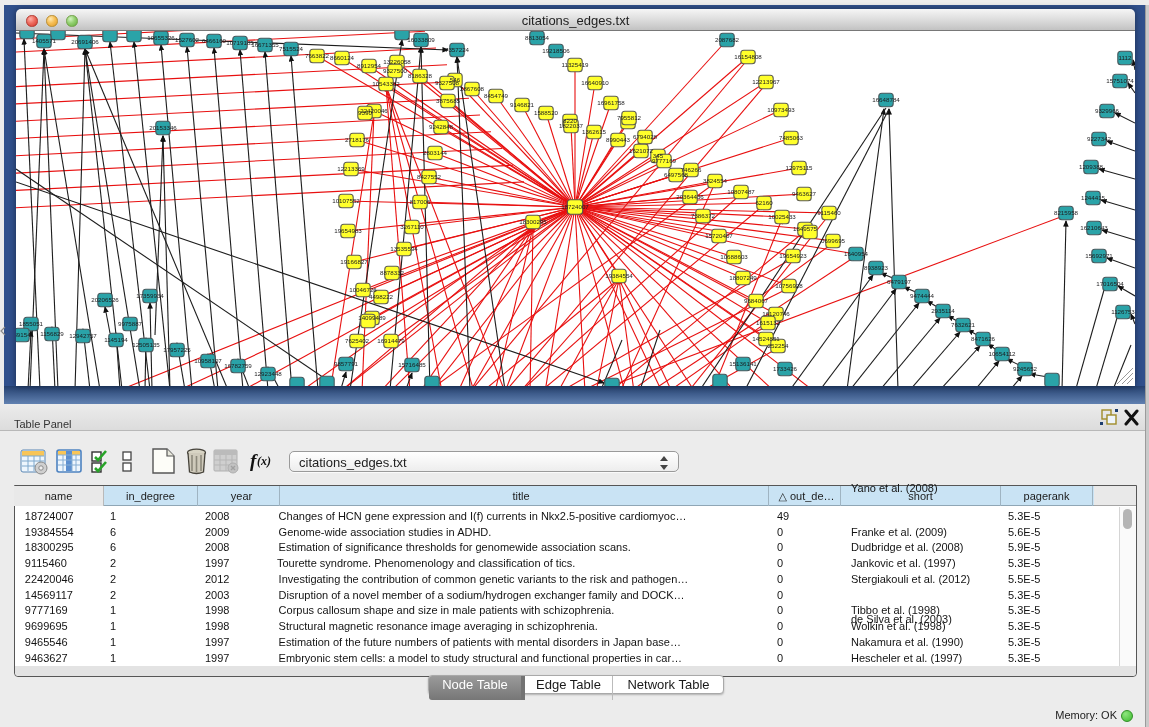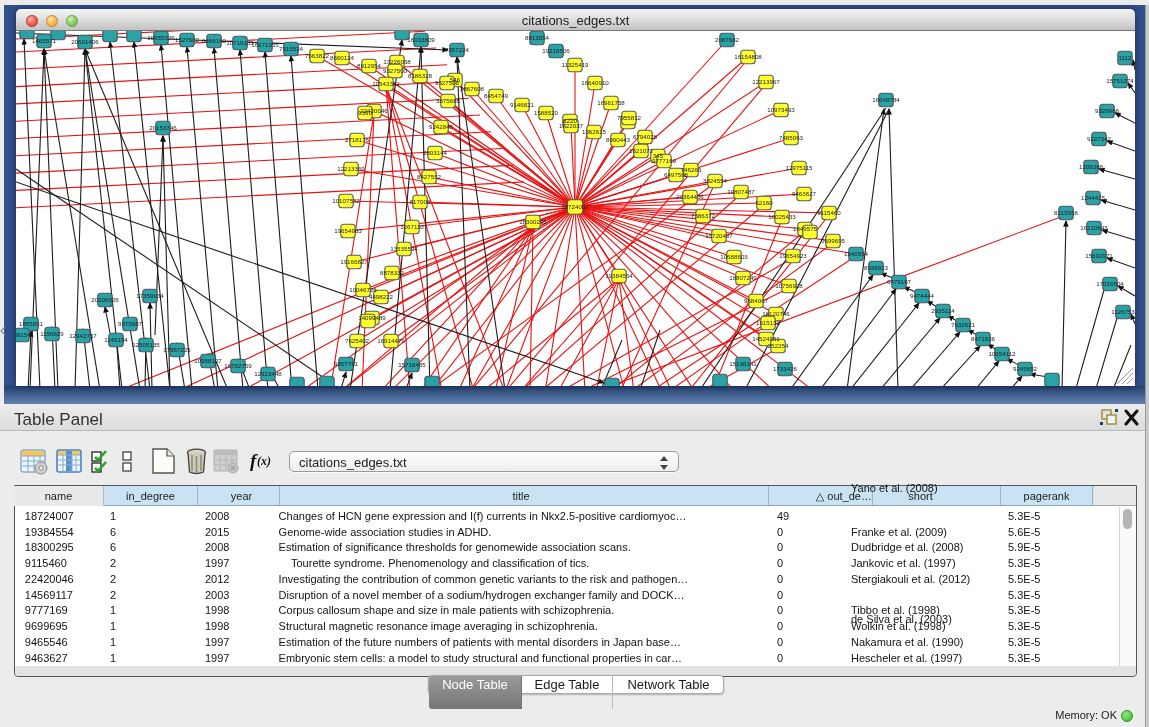--- a/index.html
+++ b/index.html
@@ -6,33 +6,33 @@
 .dband{position:absolute;left:4px;top:386px;width:1141px;height:18px;background:linear-gradient(#24406f,#6181b1)}
 .win{position:absolute;left:16px;top:9px;width:1119px;height:377px;border-radius:5px 5px 0 0;box-shadow:0 0 6px rgba(0,0,0,.45)}
 .titlebar{position:absolute;left:0;top:0;width:100%;height:22px;border-radius:5px 5px 0 0;background:linear-gradient(#f6f6f6,#d8d8d8 60%,#c2c2c2);border-bottom:1px solid #787878}
 .title{position:absolute;width:100%;text-align:center;top:4px;font-size:13px;color:#222}
 .tl{position:absolute;top:6px;width:11.5px;height:11.5px;border-radius:50%}
 .tl.r{left:10.2px;background:radial-gradient(circle at 35% 30%,#ffb0a8,#ee6d60 45%,#d3362a);border:1px solid #b4342b}
 .tl.y{left:30.2px;background:radial-gradient(circle at 35% 30%,#ffe9b0,#f6bf57 45%,#e09c28);border:1px solid #ba8c2c}
 .tl.g{left:50.2px;background:radial-gradient(circle at 35% 30%,#d2f3c0,#93d070 45%,#62ad3d);border:1px solid #6fa045}
 .netview{position:absolute;left:0;top:22px;width:1119px;height:355px;background:#fff;overflow:hidden}
 .tph{position:absolute;left:0;top:404px;width:1149px;height:27px;background:linear-gradient(#ececec,#dcdcdc);border-bottom:1px solid #b8b8b8}
-.tph span{position:absolute;left:14px;top:6px;font-size:17px;color:#333}
+.tph span{position:absolute;left:14px;top:14px;font-size:11px;color:#333}
 .panel{position:absolute;left:0;top:431px;width:1149px;height:296px;background:#ececec}
 .combo{position:absolute;left:289px;top:451px;width:390px;height:21px;border:1px solid #9a9a9a;border-radius:5px;background:linear-gradient(#fff,#ededed);box-shadow:0 1px 1px rgba(255,255,255,.8)}
 .combo span{position:absolute;left:9px;top:3px;font-size:13px;color:#222}
 .tbl{position:absolute;left:14px;top:485px;width:1123px;height:192px;background:#fff;border:1px solid #565656;border-radius:0 0 4px 4px}
 .thead{position:absolute;left:14px;top:486px;width:1122px;height:20px;background:#c9e3f4;border-bottom:1px solid #8fa6b5}
 .th{position:absolute;top:486px;height:20px;font-size:11px;color:#1c1c1c;text-align:center;line-height:20px;border-right:1px solid #9fb4c2}
 .cell{position:absolute;font-size:11px;color:#131313;white-space:nowrap;height:16px;line-height:16px}
 .vsb{position:absolute;left:1119px;top:507px;width:17px;height:159px;background:#fafafa;border-left:1px solid #d5d5d5}
 .vthumb{position:absolute;left:1123px;top:509px;width:9px;height:20px;border-radius:5px;background:#b5b5b5}
 .hstrip{position:absolute;left:15px;top:666px;width:1121px;height:10px;background:#e3e3e3;border-radius:0 0 4px 4px}
 .tabs{position:absolute;left:428px;top:675px;height:19px;border:1px solid #a9a9a9;border-radius:4px;background:#fff;box-shadow:0 1px 2px rgba(0,0,0,.25)}
-.tab{position:absolute;top:0;height:33px;font-size:13px;line-height:17px;text-align:center;color:#1a1a1a}
+.tab{position:absolute;top:0;height:24px;font-size:13px;line-height:17px;text-align:center;color:#1a1a1a}
 .tabsel{background:linear-gradient(#9a9a9a,#767676);color:#fff;border-radius:3px 0 0 3px}
 .mem{position:absolute;right:32px;top:709px;font-size:11px;color:#222}
 .memdot{position:absolute;left:1121px;top:710px;width:12px;height:12px;border-radius:50%;background:radial-gradient(circle at 35% 30%,#8ee67e,#3dbb2e);border:1px solid #2f8f24}
 .redge{position:absolute;left:1145px;top:5px;width:4px;height:722px;background:#c9c9c9;border-left:1px solid #9b9b9b}
 </style></head><body>
 <div class="desktop"></div>
 <div class="dband"></div>
 <div class="win">
  <div class="netview">
       <svg width="1119" height="355" viewBox="16 31 1119 355" style="position:absolute;left:0;top:0">
@@ -606,49 +606,49 @@
   <path d="M5 0 L9 5 H1 z" fill="#444"></path>
       <path d="M5 14 L9 9 H1 z" fill="#444"></path>
  </svg>
 </div>
 <div class="tbl"></div>
 <div class="thead"></div>
 <div class="th" style="left:14px;width:90px;background:#e9e9e9;border-right:1px solid #b9b9b9">name</div>
 <div class="th" style="left:104px;width:94px">in_degree</div>
 <div class="th" style="left:204px;width:76px">year</div>
 <div class="th" style="left:274px;width:495px">title</div>
-<div class="th" style="left:801px;width:72px;text-align:right"><span style="margin-left:4px">△ out_de…</span></div>
+<div class="th" style="left:769px;width:72px;text-align:center"><span style="margin-left:4px">△ out_de…</span></div>
 <div class="th" style="left:841px;width:160px">short</div>
 <div class="th" style="left:1001px;width:92px">pagerank</div>
 <div style="position:absolute;left:1094px;top:486px;width:42px;height:20px;background:#e9e9e9;border-bottom:1px solid #a5a5a5"></div>
 <div class="cell" style="left:24.8px;top:508.0px">18724007</div>
 <div class="cell" style="left:110px;top:508.0px">1</div>
 <div class="cell" style="left:205px;top:508.0px">2008</div>
 <div class="cell" style="left:278.6px;top:508.0px">Changes of HCN gene expression and I(f) currents in Nkx2.5-positive cardiomyoc…</div>
 <div class="cell" style="left:777px;top:508.0px">49</div>
 <div class="cell" style="left:851px;top:480px">Yano et al. (2008)</div>
 <div class="cell" style="left:1008px;top:508.0px">5.3E-5</div>
 <div class="cell" style="left:24.8px;top:523.7px">19384554</div>
 <div class="cell" style="left:110px;top:523.7px">6</div>
-<div class="cell" style="left:205px;top:523.7px">2015</div>
+<div class="cell" style="left:205px;top:523.7px">2009</div>
 <div class="cell" style="left:278.6px;top:523.7px">Genome-wide association studies in ADHD.</div>
 <div class="cell" style="left:777px;top:523.7px">0</div>
 <div class="cell" style="left:851px;top:523.7px">Franke et al. (2009)</div>
 <div class="cell" style="left:1008px;top:523.7px">5.6E-5</div>
 <div class="cell" style="left:24.8px;top:539.4px">18300295</div>
 <div class="cell" style="left:110px;top:539.4px">6</div>
 <div class="cell" style="left:205px;top:539.4px">2008</div>
 <div class="cell" style="left:278.6px;top:539.4px">Estimation of significance thresholds for genomewide association scans.</div>
 <div class="cell" style="left:777px;top:539.4px">0</div>
 <div class="cell" style="left:851px;top:539.4px">Dudbridge et al. (2008)</div>
 <div class="cell" style="left:1008px;top:539.4px">5.9E-5</div>
 <div class="cell" style="left:24.8px;top:555.2px">9115460</div>
 <div class="cell" style="left:110px;top:555.2px">2</div>
 <div class="cell" style="left:205px;top:555.2px">1997</div>
-<div class="cell" style="left:291px;top:555.2px">Tourette syndrome. Phenomenology and classification of tics.</div>
+<div class="cell" style="left:277px;top:555.2px">Tourette syndrome. Phenomenology and classification of tics.</div>
 <div class="cell" style="left:777px;top:555.2px">0</div>
 <div class="cell" style="left:851px;top:555.2px">Jankovic et al. (1997)</div>
 <div class="cell" style="left:1008px;top:555.2px">5.3E-5</div>
 <div class="cell" style="left:24.8px;top:570.9px">22420046</div>
 <div class="cell" style="left:110px;top:570.9px">2</div>
 <div class="cell" style="left:205px;top:570.9px">2012</div>
 <div class="cell" style="left:278.6px;top:570.9px">Investigating the contribution of common genetic variants to the risk and pathogen…</div>
 <div class="cell" style="left:777px;top:570.9px">0</div>
 <div class="cell" style="left:851px;top:570.9px">Stergiakouli et al. (2012)</div>
 <div class="cell" style="left:1008px;top:570.9px">5.5E-5</div>
@@ -685,21 +685,21 @@
 <div class="cell" style="left:205px;top:649.5px">1997</div>
 <div class="cell" style="left:278.6px;top:649.5px">Embryonic stem cells: a model to study structural and functional properties in car…</div>
 <div class="cell" style="left:777px;top:649.5px">0</div>
 <div class="cell" style="left:851px;top:649.5px">Hescheler et al. (1997)</div>
 <div class="cell" style="left:1008px;top:649.5px">5.3E-5</div>
 <div class="vsb"></div>
 <div class="vthumb"></div>
 <div class="hstrip"></div>
 <div class="tabs" style="width:296px">
  <div class="tab tabsel" style="left:0;width:92px">Node Table</div>
- <div class="tab" style="left:92px;width:91px;border-left:1px solid #737373">Edge Table</div>
+ <div class="tab" style="left:92px;width:91px;border-left:4px solid #737373">Edge Table</div>
  <div class="tab" style="left:183px;width:112px;border-left:1px solid #bbb">Network Table</div>
 </div>
 <div class="mem">Memory: OK</div>
 <div class="memdot"></div>
 <div class="redge"></div>
 <svg width="6" height="10" viewBox="0 0 6 10" style="position:absolute;left:0;top:326px">
     <path d="M5 1 L1 5 L5 9" fill="none" stroke="#8a8a8a" stroke-width="1.2"></path>
   </svg>
 
 </body></html>

